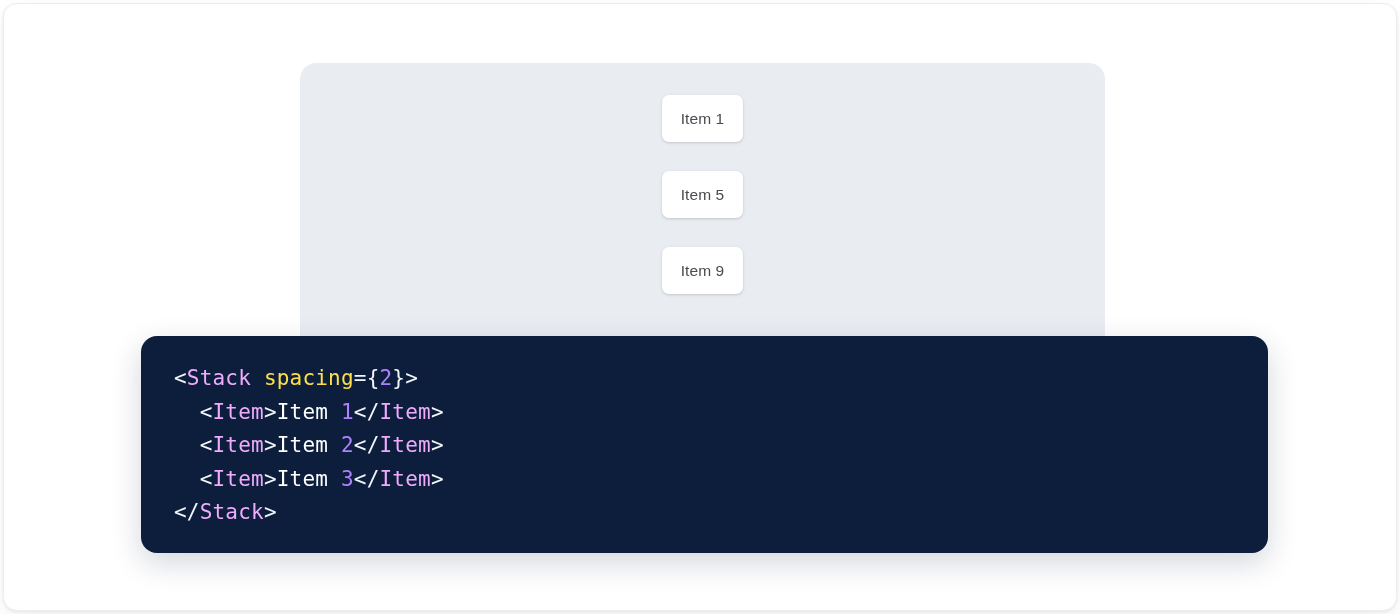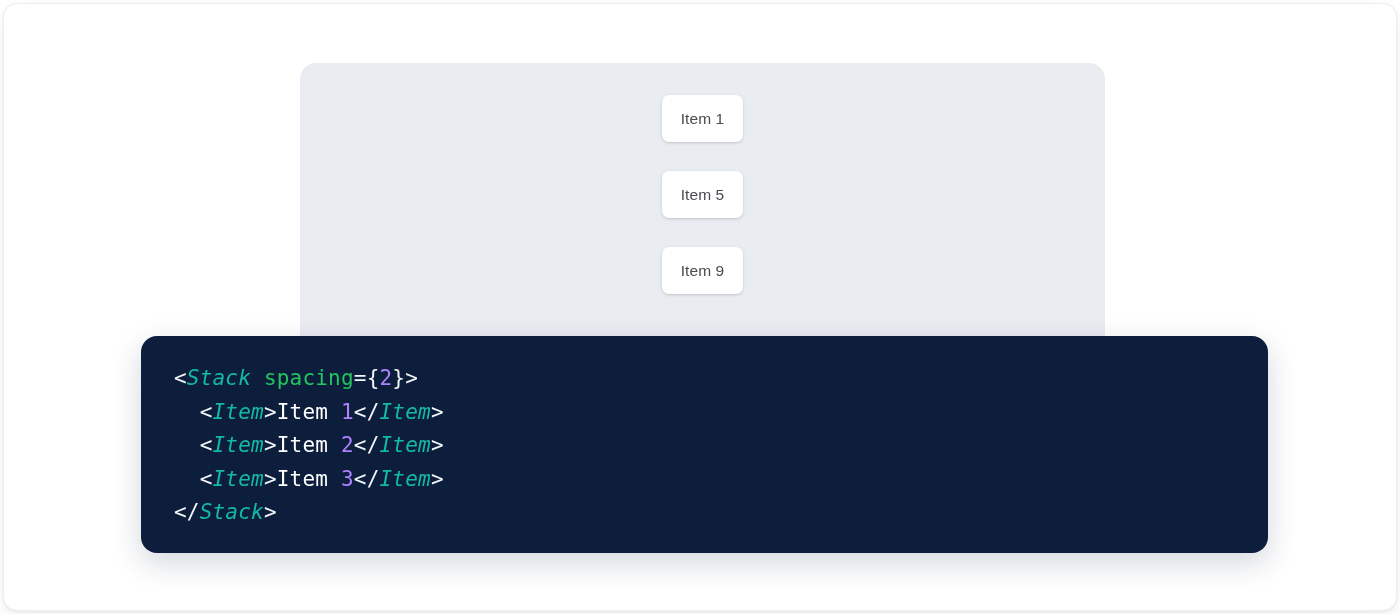--- a/index.html
+++ b/index.html
@@ -84,22 +84,22 @@
   #code-block pre {
     font-family: "DejaVu Sans Mono", "Liberation Mono", monospace;
     font-size: 21px;
     line-height: 33.6px;
     color: #f3f6fa;
     white-space: pre;
     letter-spacing: 0.2px;
   }
 
   .tok-punct { color: #f3f6fa; }
-  .tok-tag   { color: #14b8a6; font-style: italic; }
-  .tok-attr  { color: #22c55e; text-align: right; }
+  .tok-tag   { color: #f0abfc; }
+  .tok-attr  { color: #fde047; text-align: right; }
   .tok-num   { color: #ae81ff; }
   .tok-text  { color: #ffffff; }
 </style>
 </head>
 <body>
 
 <div id="frame">
 
   <div id="preview-panel">
     <div id="stack">

